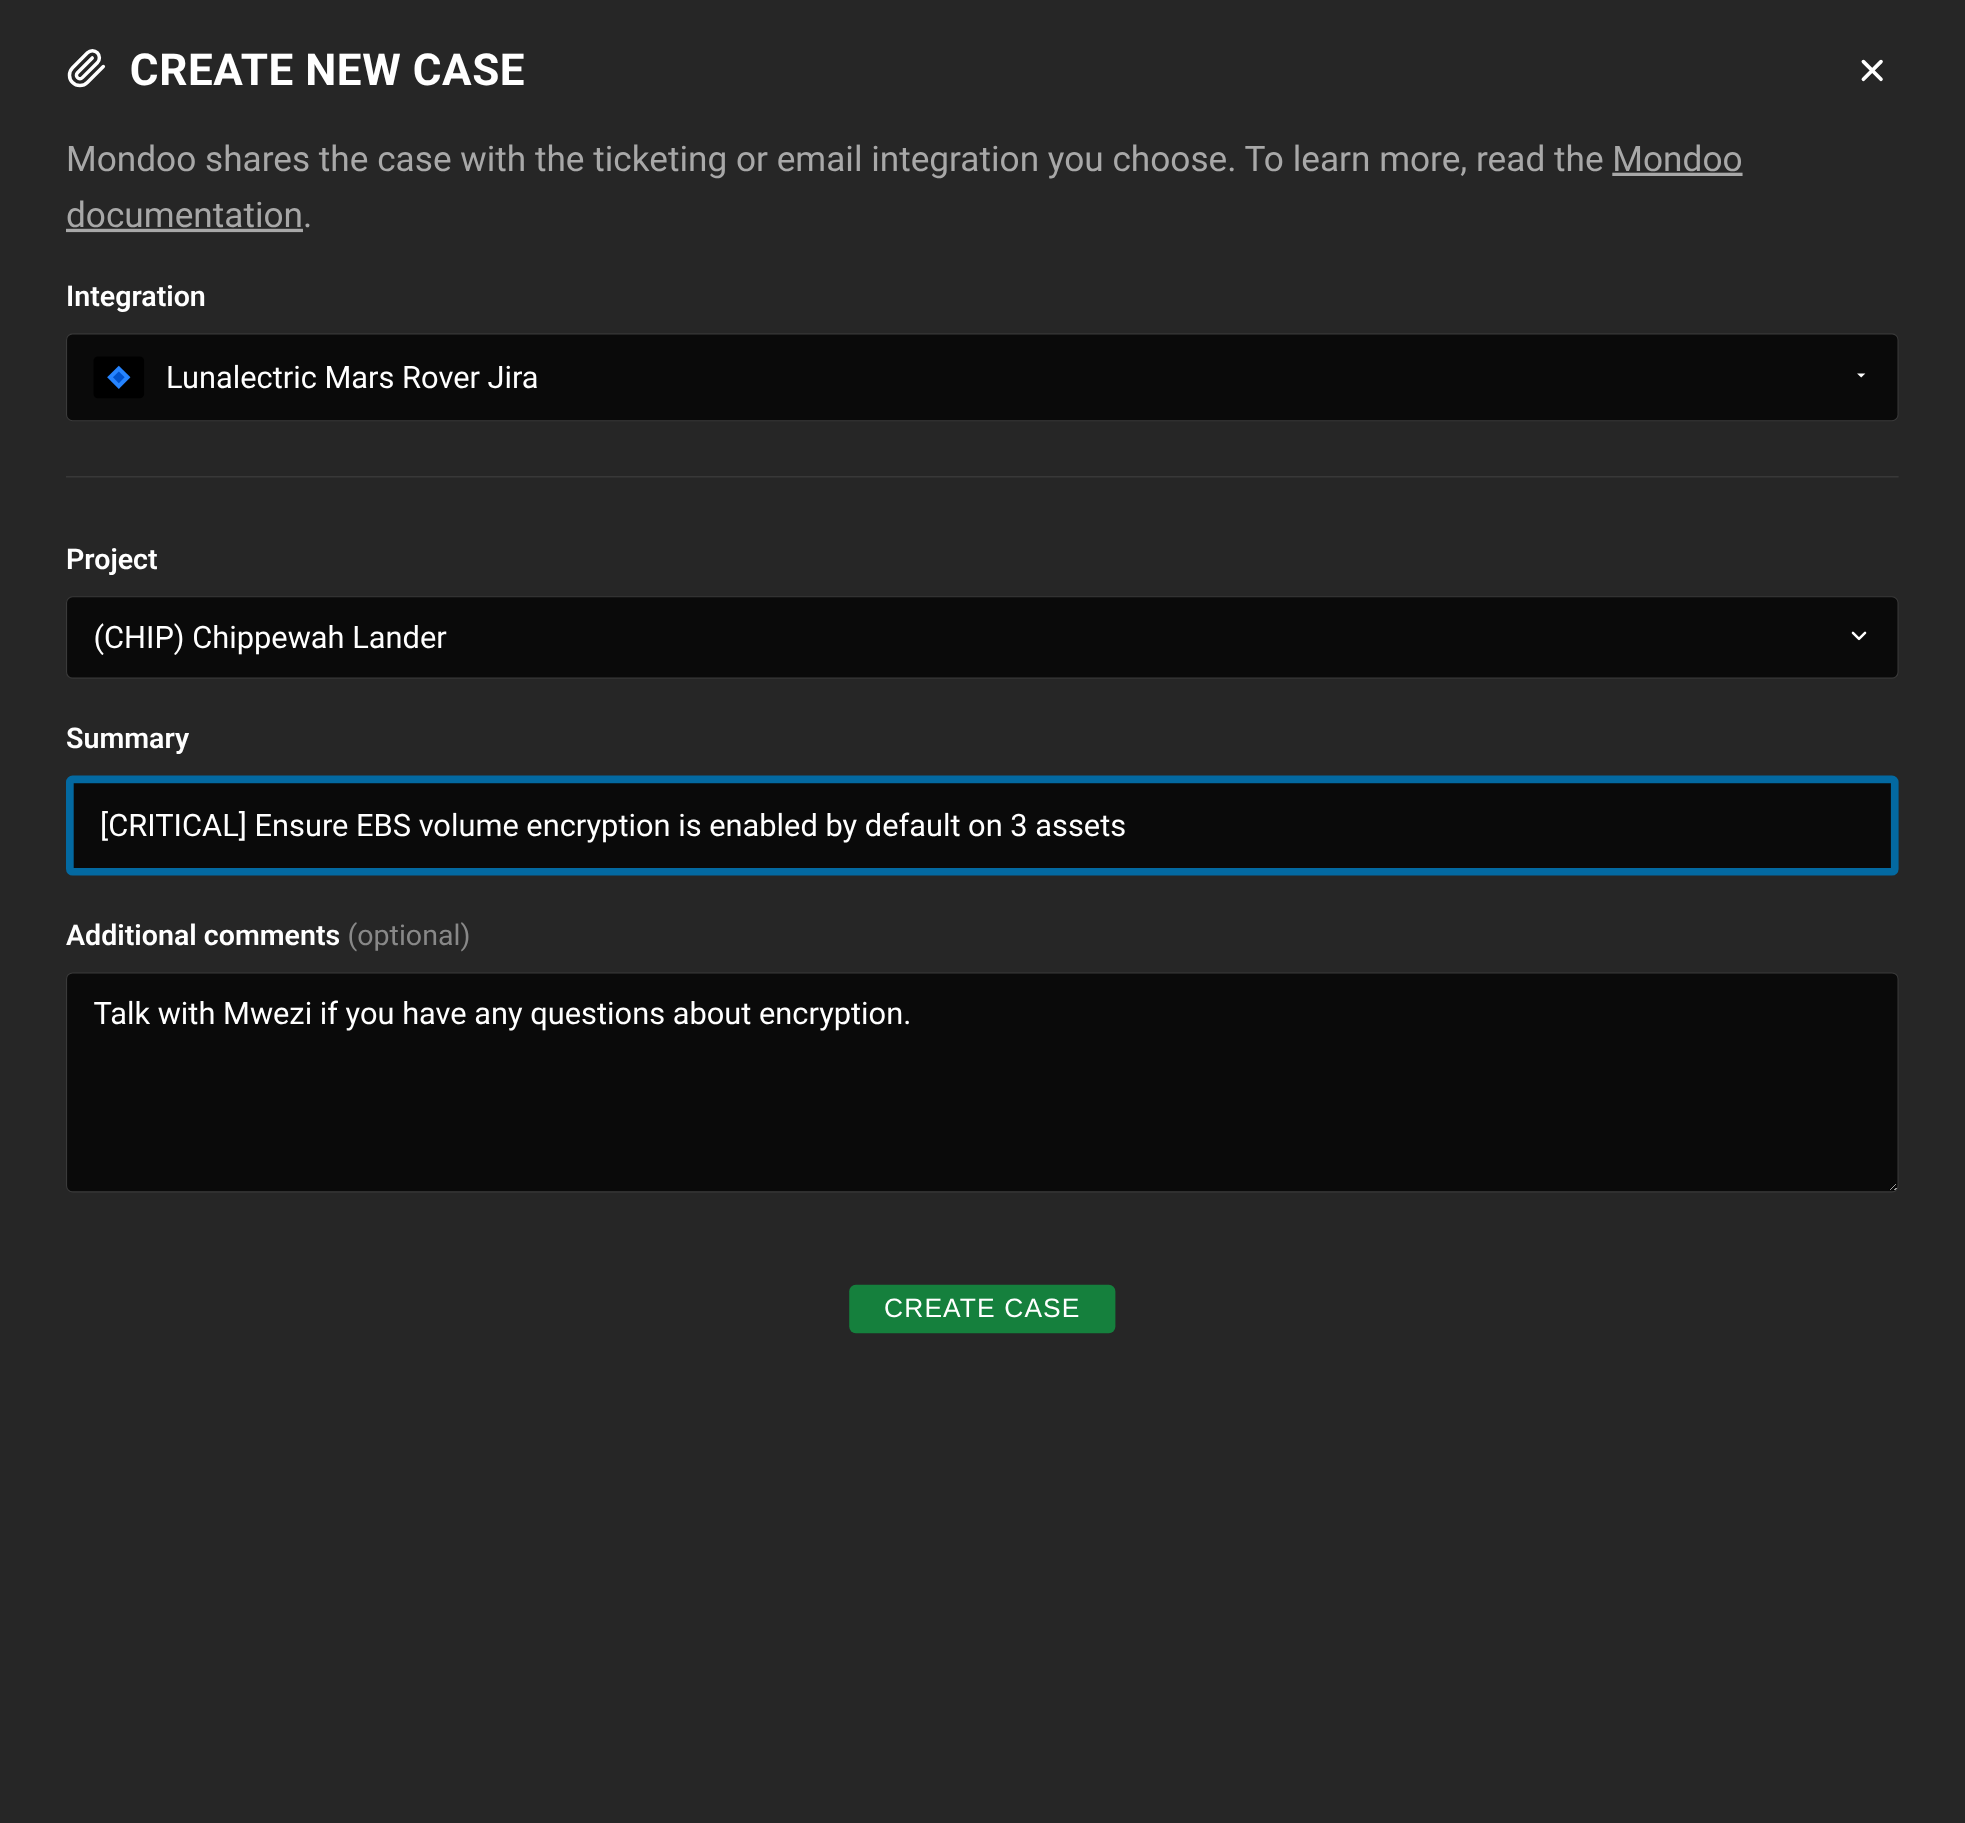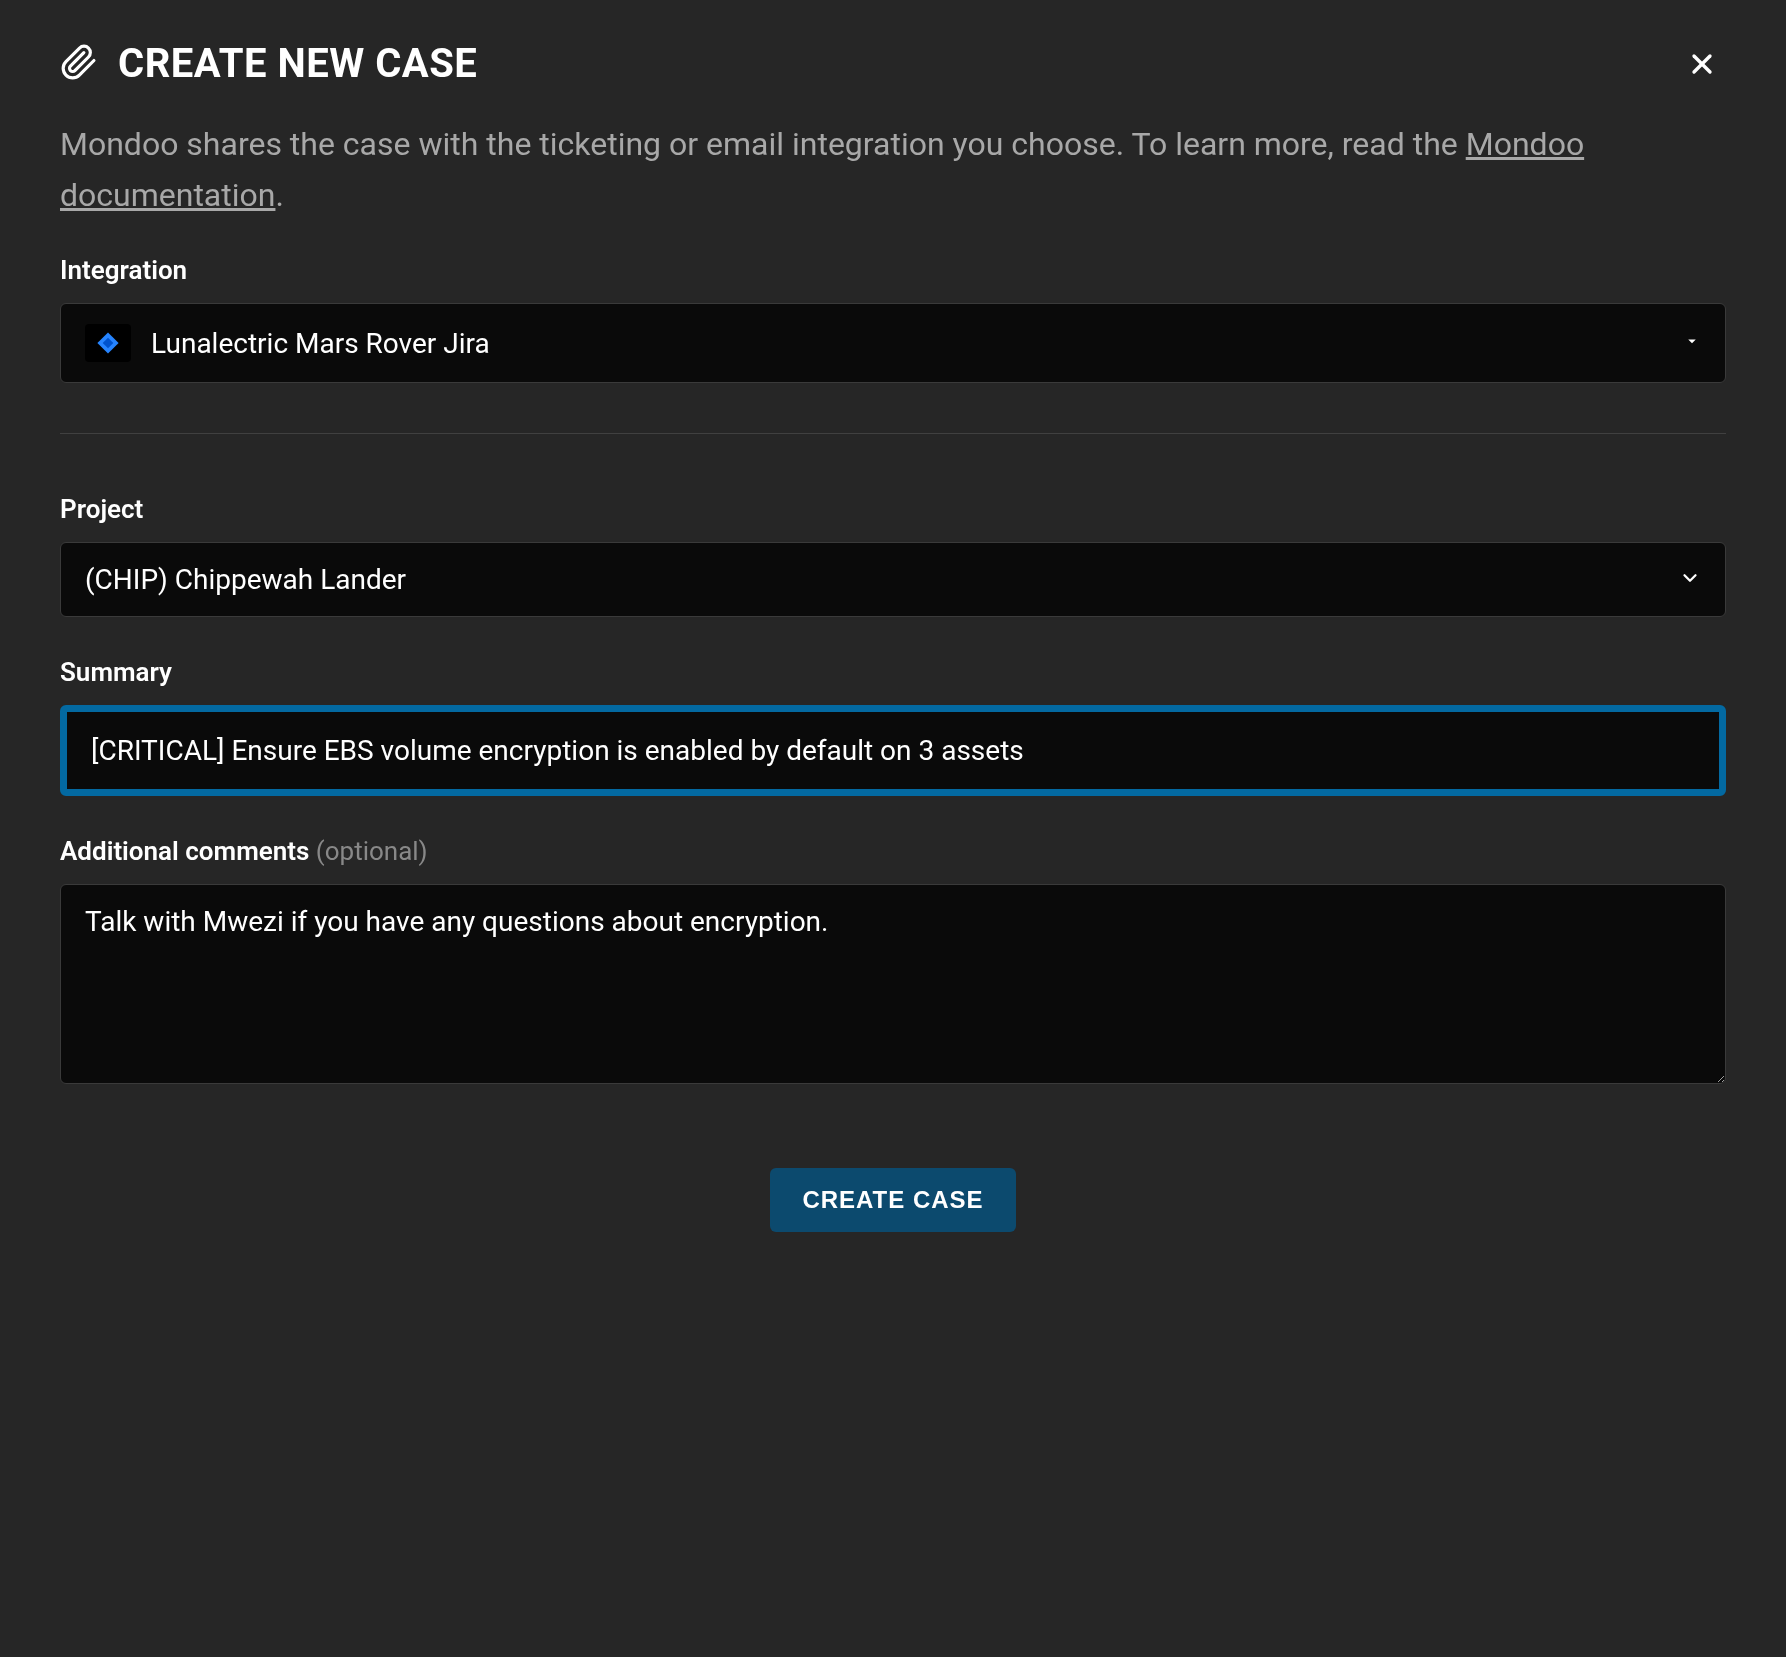--- a/index.html
+++ b/index.html
@@ -119,27 +119,27 @@
       border: none;
       border-top: 1px solid #404040;
       margin: 50px 0 60px 0;
     }
     .button-container {
       display: flex;
       justify-content: center;
       margin-top: 80px;
     }
     .create-button {
-      background-color: #0c4a6e;
+      background-color: #15803d;
       color: #ffffff;
       border: none;
       border-radius: 6px;
-      padding: 18px 32px;
+      padding: 8px 32px;
       font-size: 24px;
-      font-weight: 700;
+      font-weight: 400;
       letter-spacing: 1px;
       cursor: pointer;
     }
     .chevron-icon {
       flex-shrink: 0;
     }
   </style>
 </head>
 <body>
 

